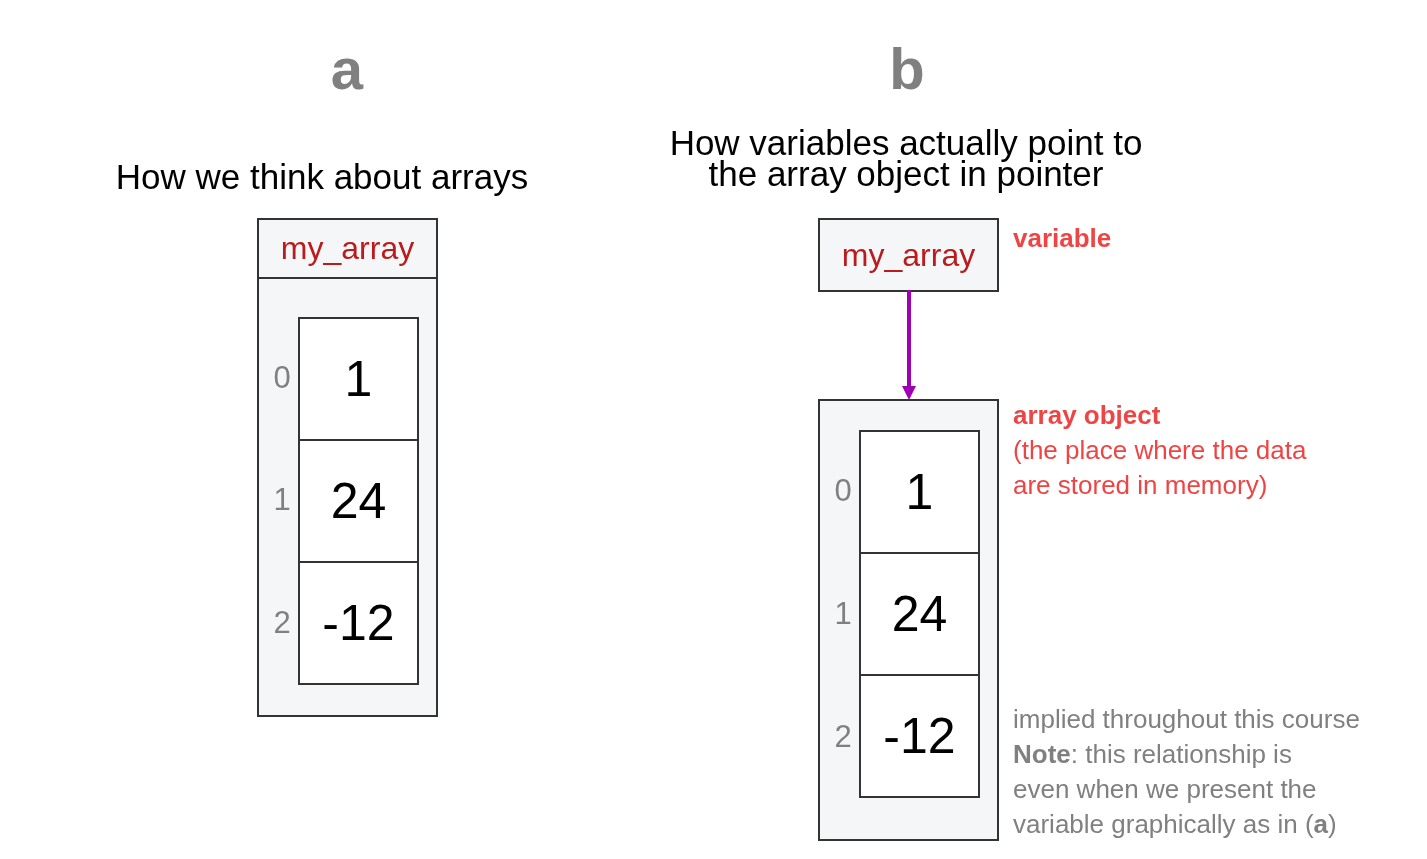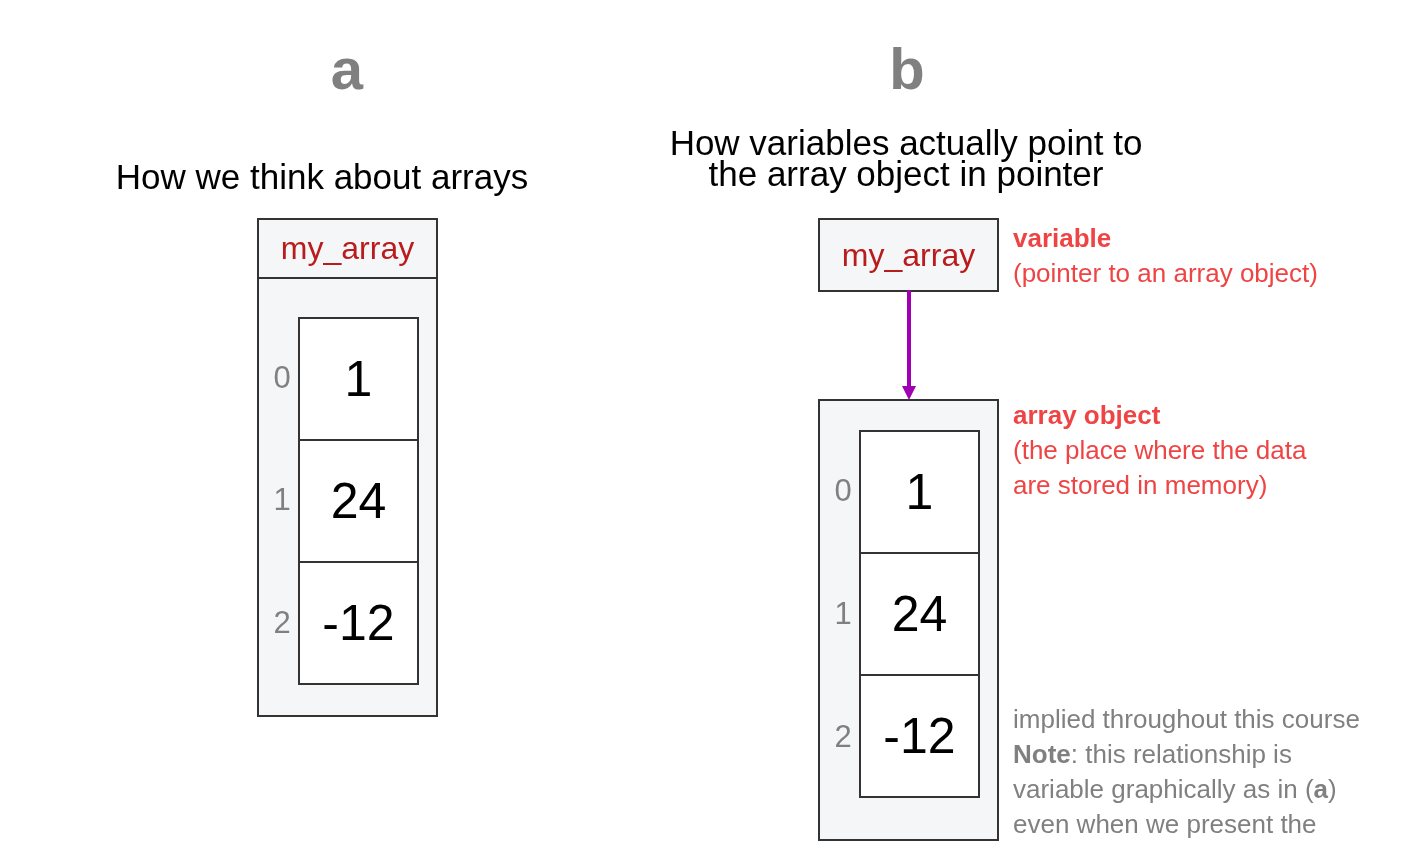--- a/index.html
+++ b/index.html
@@ -51,27 +51,26 @@
 <div class="box" style="left:818px; top:399px; width:181px; height:442px;"></div>
 <div class="idx" style="left:828px; top:473px;">0</div>
 <div class="idx" style="left:828px; top:596px;">1</div>
 <div class="idx" style="left:828px; top:719px;">2</div>
 <div class="cell" style="left:859px; top:430px; width:121px; height:124px;">1</div>
 <div class="cell" style="left:859px; top:552px; width:121px; height:124px;">24</div>
 <div class="cell" style="left:859px; top:674px; width:121px; height:124px;">-12</div>
 
 <div class="abs ann" style="left:1013px; top:221px;">
   <div><b>variable</b></div>
-  <div>(pointer to an array object)</div>
 </div>
 
 <div class="abs ann" style="left:1013px; top:398px;">
   <div><b>array object</b></div>
   <div>(the place where the data</div>
   <div>are stored in memory)</div>
 </div>
 
 <div class="abs note" style="left:1013px; top:702px;">
   <div>implied throughout this course</div>
   <div><b>Note</b><span>: this relationship is</span></div>
+  <div>even when we present the</div>
   <div><span>variable graphically as in (</span><b>a</b><span>)</span></div>
-  <div>even when we present the</div>
 </div>
 
 </body></html>

